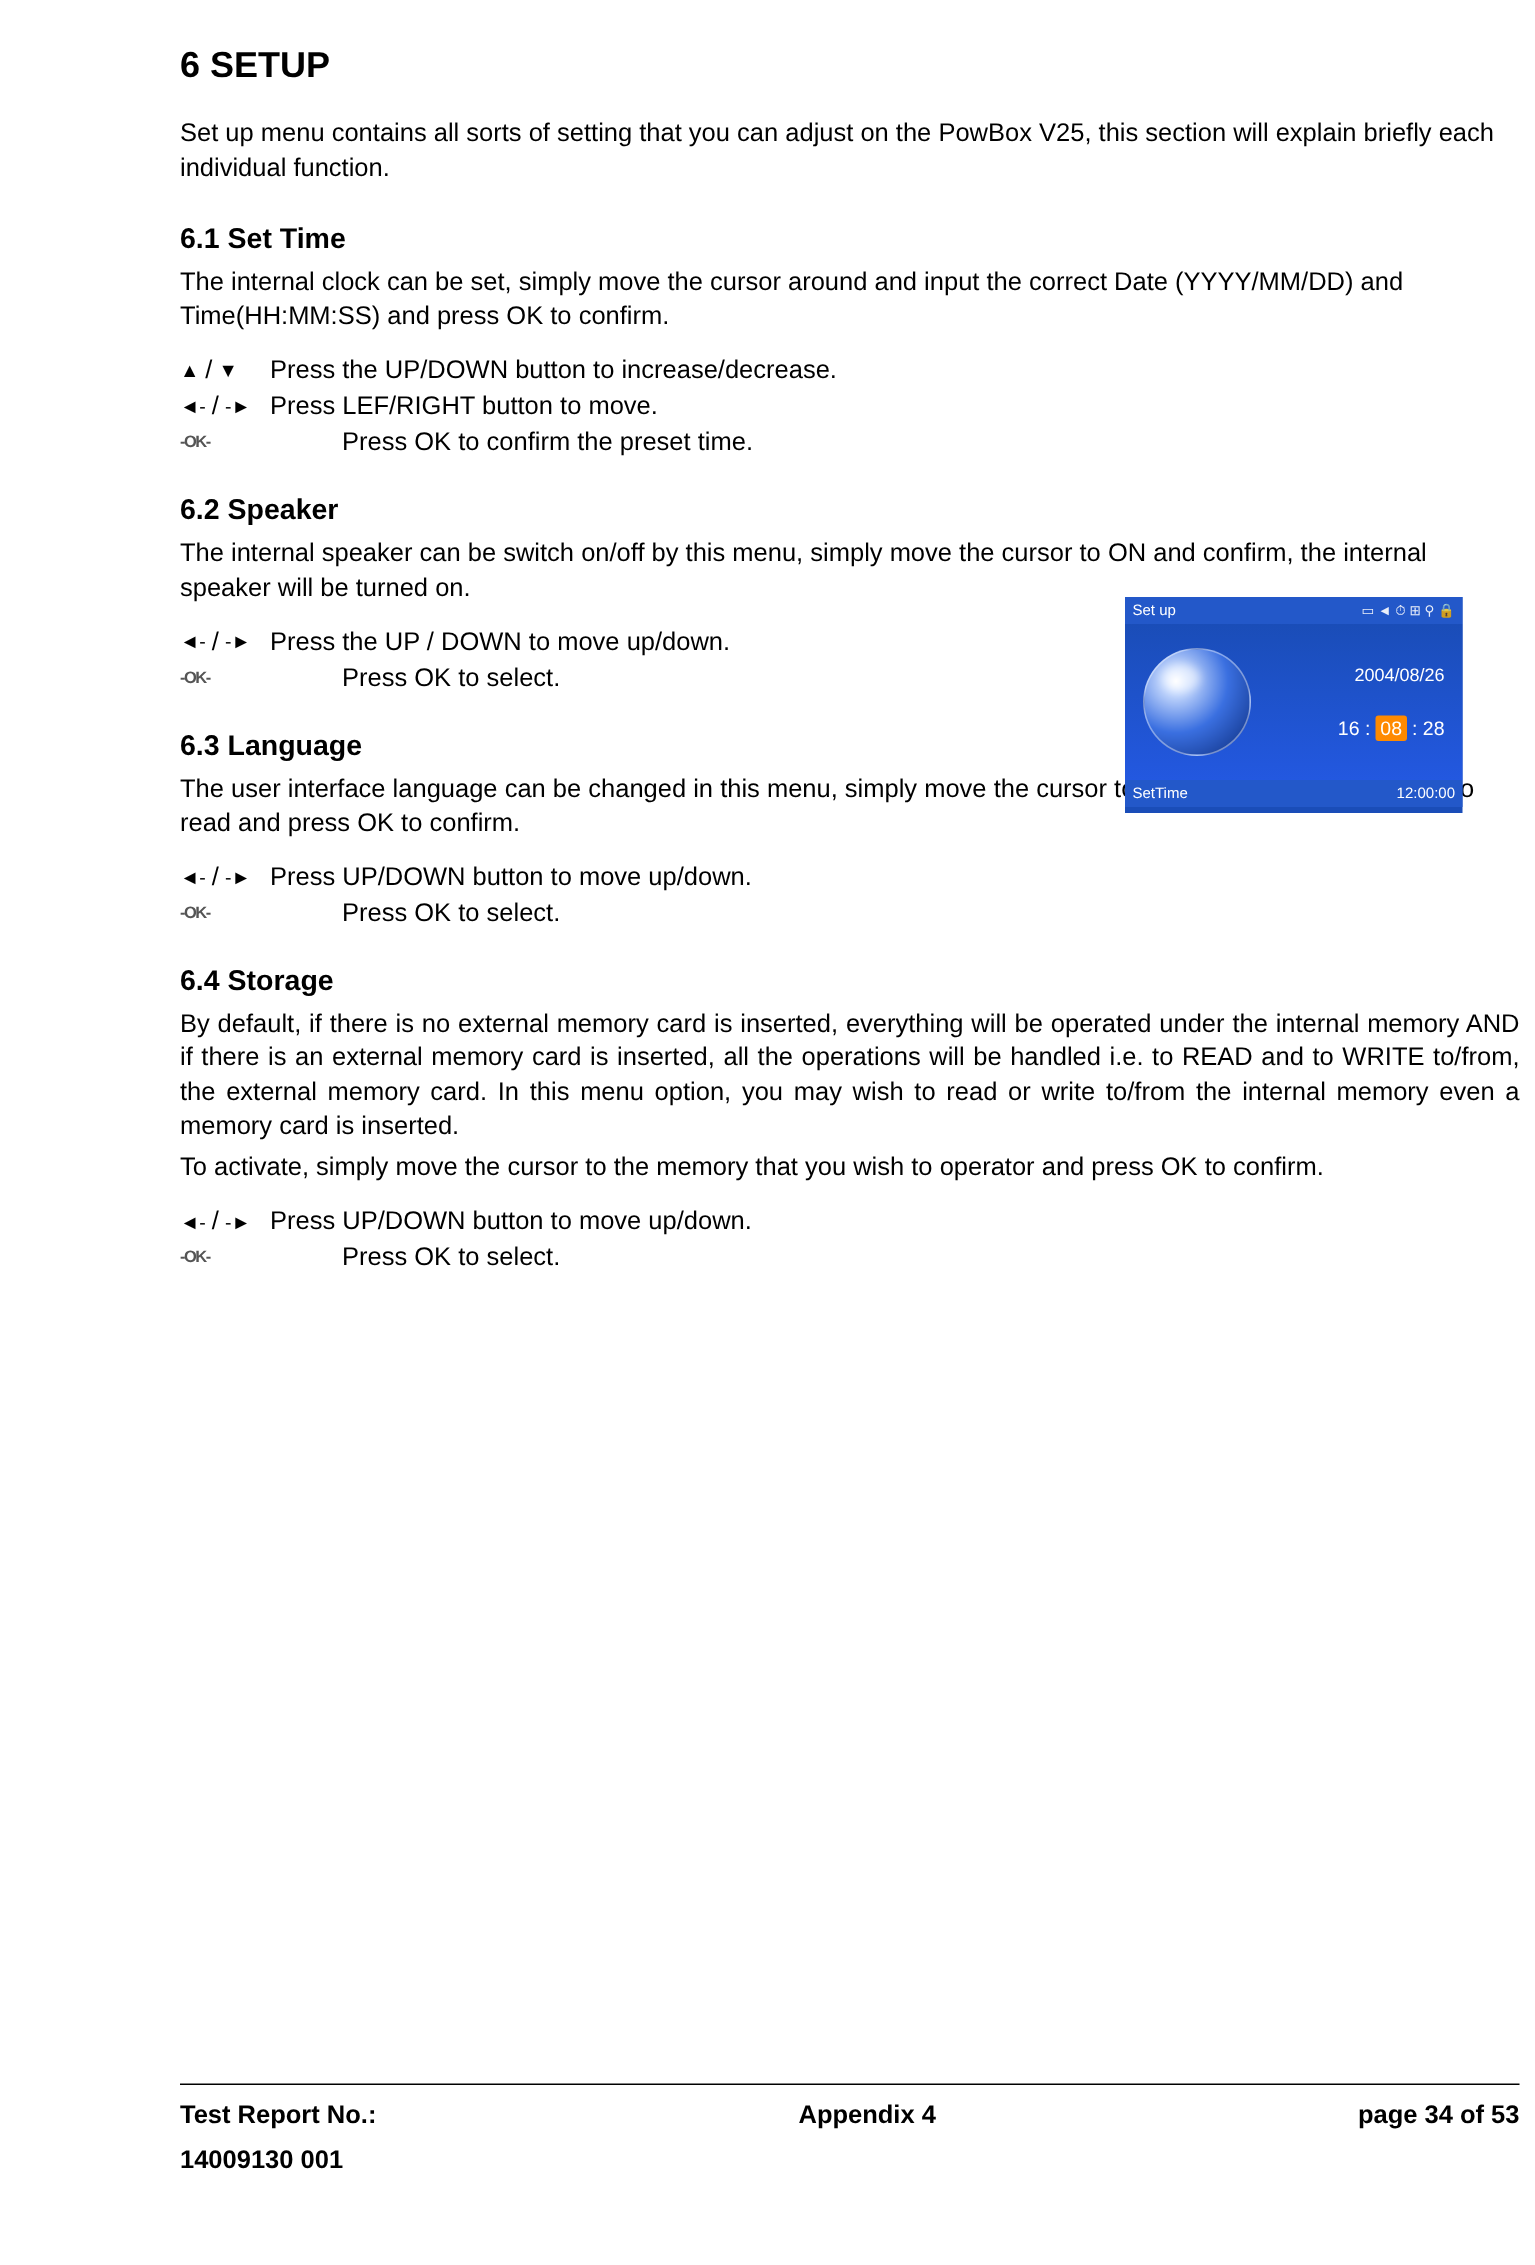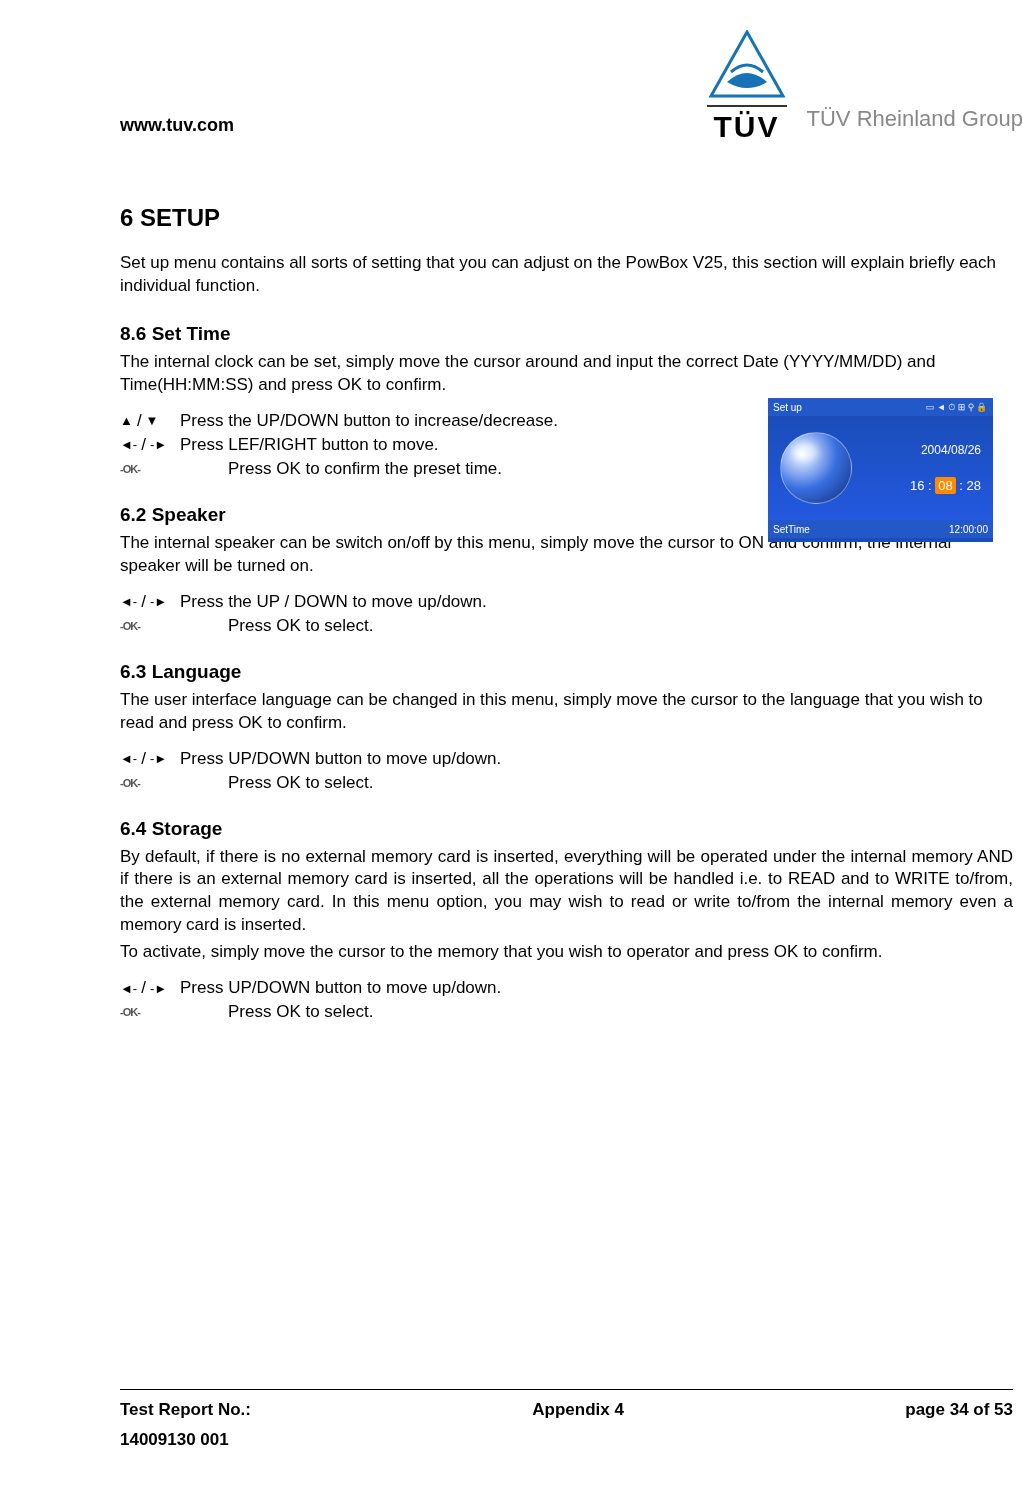--- a/index.html
+++ b/index.html
@@ -99,21 +99,21 @@
   }
   .ok-btn {
     font-size: 11px;
     font-weight: bold;
     color: #555;
     letter-spacing: -1px;
   }
   .slash { padding: 0 2px; }
   .screenshot {
     position: absolute;
-    right: 30px;
+    right: 48px;
     top: 398px;
     width: 225px;
     height: 144px;
     background: #1a4db8;
     font-family: Arial, sans-serif;
     color: #fff;
     font-size: 11px;
   }
   .ss-top {
     background: #2358c9;
@@ -174,42 +174,26 @@
     font-size: 17px;
     font-weight: bold;
   }
   .footer .left { display: flex; gap: 10px; flex-direction: column; }
 </style>
 </head>
 <body>
 
 <div class="page">
 
-  <div class="header">
-    <div class="url">www.tuv.com</div>
-    <div class="logo-area">
-      <div class="tuv-logo">
-        <div class="triangle">
-          <svg width="80" height="70" viewBox="0 0 80 70">
-            <polygon points="40,2 76,66 4,66" fill="none" stroke="#1773b5" stroke-width="3"></polygon>
-            <path d="M20 52 Q40 34 60 52 Q40 64 20 52 Z" fill="#1773b5"></path>
-            <path d="M24 42 Q40 28 56 42" fill="none" stroke="#1773b5" stroke-width="3"></path>
-          </svg>
-        </div>
-        <div class="tuv-text">TÜV</div>
-      </div>
-      <div class="group-text">TÜV Rheinland Group</div>
-    </div>
-  </div>
 
   <div class="content">
     <h1>6 SETUP</h1>
     <p>Set up menu contains all sorts of setting that you can adjust on the PowBox V25, this section will explain briefly each individual function.</p>
 
-    <h2>8.6 Set Time</h2>
+    <h2>6.1 Set Time</h2>
     <p>The internal clock can be set, simply move the cursor around and input the correct Date (YYYY/MM/DD) and Time(HH:MM:SS) and press OK to confirm.</p>
     <div class="ctrl-list">
       <div class="ctrl-row">
         <span class="icons">
           <span class="arrow">▲</span>
             <span class="slash">/</span>
             <span class="arrow">▼</span>
         </span>
         <span>Press the UP/DOWN button to increase/decrease.</span>
       </div>

